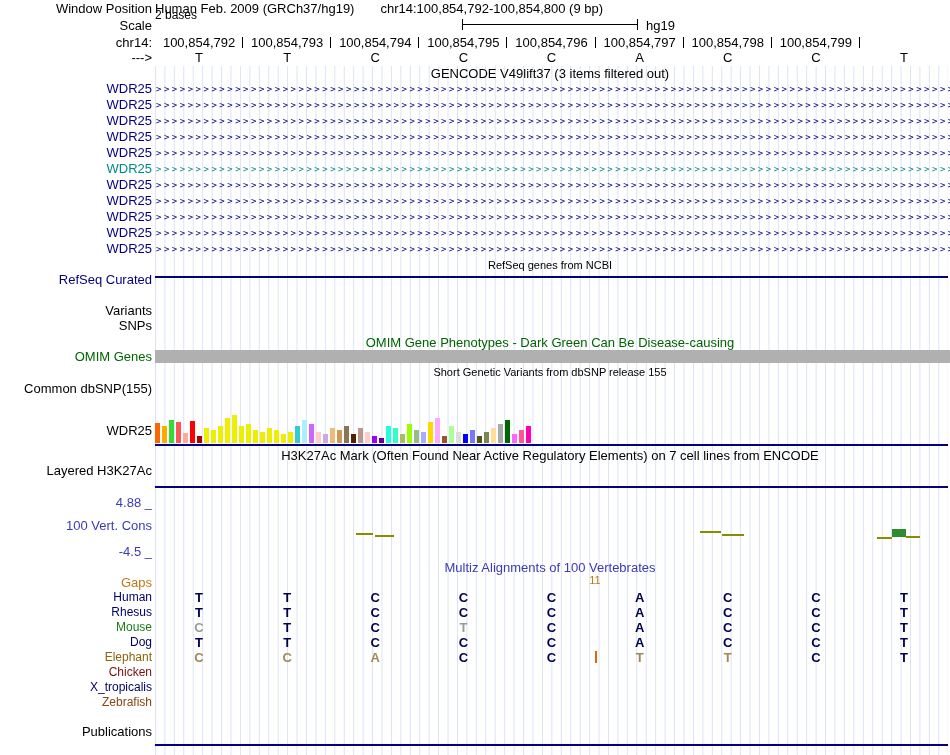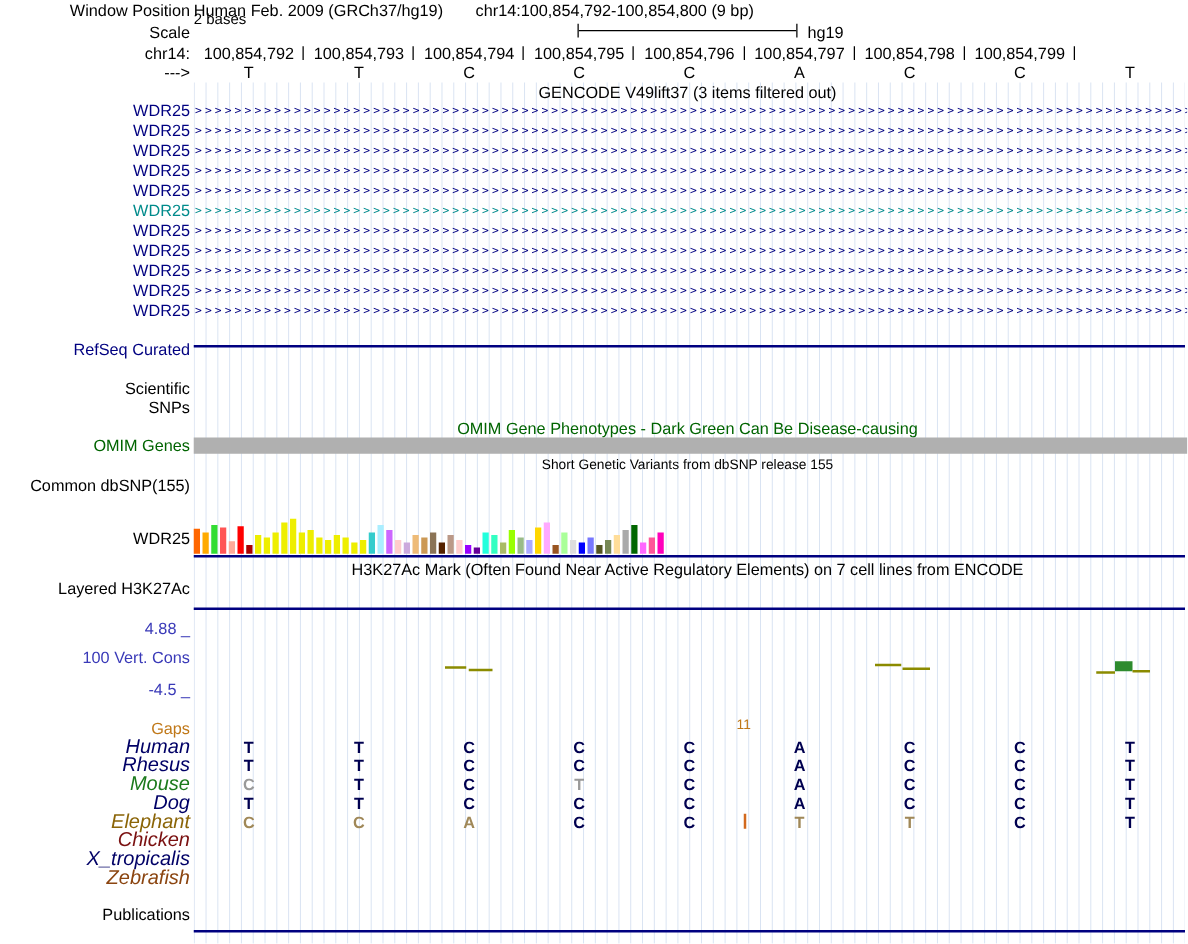--- a/index.html
+++ b/index.html
@@ -47,21 +47,21 @@
   #gtex-bars { position:absolute; left:155px; top:415px; height:28px; display:flex; align-items:flex-end; gap:2px; }
   .gbar { width:5px; flex:0 0 5px; }
 
   .mark { position:absolute; }
 
   .gapcount { position:absolute; left:580px; top:574px; width:30px; text-align:center; font-size:11px; line-height:13px; }
   .gapbar { position:absolute; left:595px; top:651px; width:2px; height:12px; background:#d2691e; }
 
   #multiz-rows { position:absolute; top:590px; left:0; width:950px; }
   .sp-row { height:15px; display:flex; }
-  .sp-lbl { font-size:16px; line-height:15px;font-style:italic; }
+  .sp-lbl { font-size:12px; line-height:15px; }
   .spcols { display:flex; margin-left:3px; flex:1; }
   .abase { font-size:13px; line-height:15px; font-weight:bold; }
   .b-d { color:#000050; } .b-g { color:#9a9a9a; } .b-t { color:#a08858; }
 </style>
 </head>
 <body>
 
 <div id="page">
   <div class="stripes"></div>
 
@@ -143,24 +143,25 @@
       <div class="gene-row">
         <span class="side gene-lbl" style="color: rgb(0, 0, 128);">WDR25</span>
         <div class="arrows" style="color: rgb(0, 0, 128);">&gt;&gt;&gt;&gt;&gt;&gt;&gt;&gt;&gt;&gt;&gt;&gt;&gt;&gt;&gt;&gt;&gt;&gt;&gt;&gt;&gt;&gt;&gt;&gt;&gt;&gt;&gt;&gt;&gt;&gt;&gt;&gt;&gt;&gt;&gt;&gt;&gt;&gt;&gt;&gt;&gt;&gt;&gt;&gt;&gt;&gt;&gt;&gt;&gt;&gt;&gt;&gt;&gt;&gt;&gt;&gt;&gt;&gt;&gt;&gt;&gt;&gt;&gt;&gt;&gt;&gt;&gt;&gt;&gt;&gt;&gt;&gt;&gt;&gt;&gt;&gt;&gt;&gt;&gt;&gt;&gt;&gt;&gt;&gt;&gt;&gt;&gt;&gt;&gt;&gt;&gt;&gt;&gt;&gt;&gt;&gt;&gt;&gt;&gt;&gt;&gt;&gt;&gt;&gt;&gt;&gt;&gt;&gt;&gt;&gt;&gt;&gt;&gt;&gt;&gt;&gt;&gt;&gt;&gt;&gt;&gt;&gt;&gt;&gt;&gt;&gt;&gt;&gt;&gt;&gt;&gt;&gt;&gt;&gt;&gt;&gt;&gt;&gt;&gt;&gt;&gt;&gt;&gt;&gt;&gt;&gt;&gt;&gt;&gt;&gt;</div>
       </div>
       <div class="gene-row">
         <span class="side gene-lbl" style="color: rgb(0, 0, 128);">WDR25</span>
         <div class="arrows" style="color: rgb(0, 0, 128);">&gt;&gt;&gt;&gt;&gt;&gt;&gt;&gt;&gt;&gt;&gt;&gt;&gt;&gt;&gt;&gt;&gt;&gt;&gt;&gt;&gt;&gt;&gt;&gt;&gt;&gt;&gt;&gt;&gt;&gt;&gt;&gt;&gt;&gt;&gt;&gt;&gt;&gt;&gt;&gt;&gt;&gt;&gt;&gt;&gt;&gt;&gt;&gt;&gt;&gt;&gt;&gt;&gt;&gt;&gt;&gt;&gt;&gt;&gt;&gt;&gt;&gt;&gt;&gt;&gt;&gt;&gt;&gt;&gt;&gt;&gt;&gt;&gt;&gt;&gt;&gt;&gt;&gt;&gt;&gt;&gt;&gt;&gt;&gt;&gt;&gt;&gt;&gt;&gt;&gt;&gt;&gt;&gt;&gt;&gt;&gt;&gt;&gt;&gt;&gt;&gt;&gt;&gt;&gt;&gt;&gt;&gt;&gt;&gt;&gt;&gt;&gt;&gt;&gt;&gt;&gt;&gt;&gt;&gt;&gt;&gt;&gt;&gt;&gt;&gt;&gt;&gt;&gt;&gt;&gt;&gt;&gt;&gt;&gt;&gt;&gt;&gt;&gt;&gt;&gt;&gt;&gt;&gt;&gt;&gt;&gt;&gt;&gt;&gt;&gt;</div>
       </div>
     </div>
 
+  <div class="ctitle small" style="top:259px">RefSeq genes from NCBI</div>
   <div class="hline" style="top:276px"></div>
   <div class="sidelabel navy" style="top:272px">RefSeq Curated</div>
 
-  <div class="sidelabel" style="top:303px">Scientific</div>
+  <div class="sidelabel" style="top:303px">Variants</div>
   <div class="sidelabel" style="top:318px">SNPs</div>
 
   <div class="ctitle green" style="top:335px">OMIM Gene Phenotypes - Dark Green Can Be Disease-causing</div>
   <div class="graybar"></div>
   <div class="sidelabel green" style="top:349px">OMIM Genes</div>
 
   <div class="ctitle small" style="top:366px">Short Genetic Variants from dbSNP release 155</div>
   <div class="sidelabel" style="top:381px">Common dbSNP(155)</div>
 
   <div id="gtex-bars">
@@ -223,20 +224,21 @@
   <div class="hline" style="top:444px"></div>
 
   <div class="ctitle" style="top:448px">H3K27Ac Mark (Often Found Near Active Regulatory Elements) on 7 cell lines from ENCODE</div>
   <div class="sidelabel" style="top:463px">Layered H3K27Ac</div>
   <div class="hline" style="top:486px"></div>
 
   <div class="sidelabel blue" style="top:495px">4.88 _</div>
   <div class="sidelabel blue" style="top:518px">100 Vert. Cons</div>
   <div class="sidelabel blue" style="top:544px">-4.5 _</div>
 
+  <div class="ctitle blue" style="top:560px">Multiz Alignments of 100 Vertebrates</div>
   <div class="sidelabel orange" style="top:575px">Gaps</div>
   <span class="gapcount orange">11</span>
   <div class="gapbar"></div>
   <div id="multiz-rows">
       <div class="sp-row">
         <span class="side sp-lbl" style="color: rgb(0, 0, 102);">Human</span>
         <div class="spcols">
           <div class="cell abase b-d">T</div>
           <div class="cell abase b-d">T</div>
           <div class="cell abase b-d">C</div>

